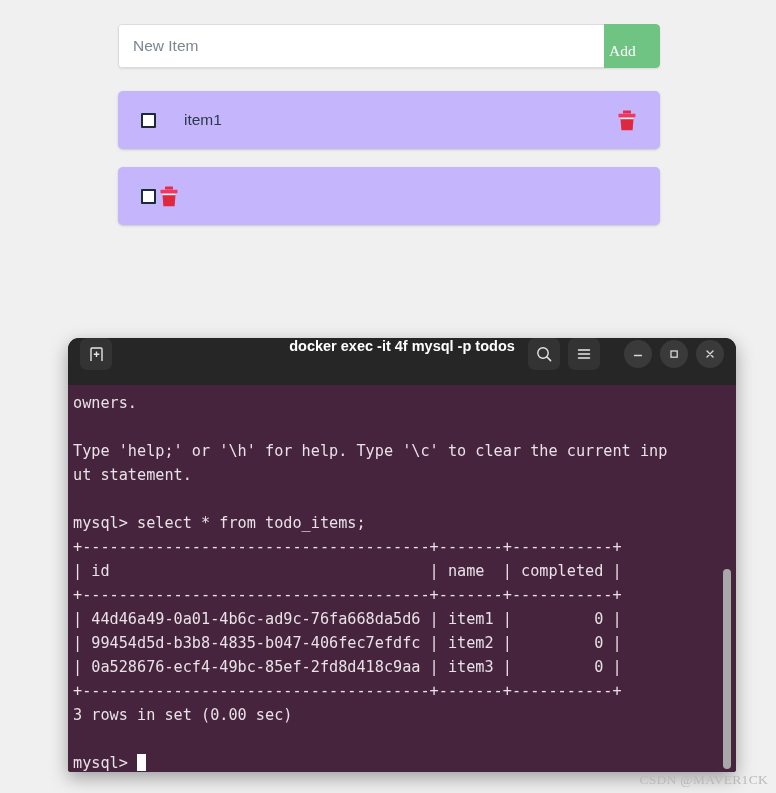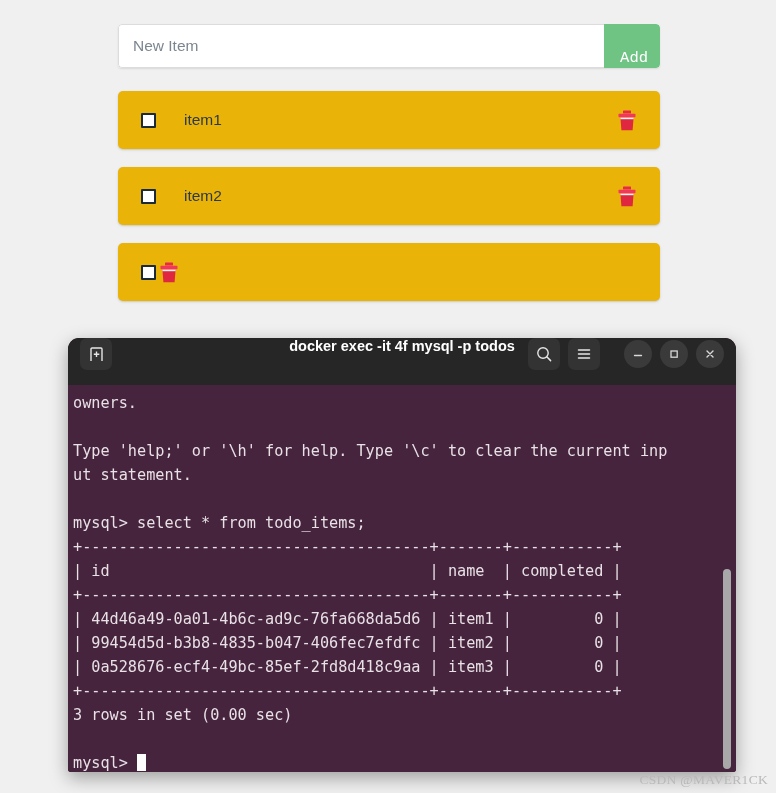--- a/index.html
+++ b/index.html
@@ -37,34 +37,34 @@
     color: #52616b;
     padding: 9px 14px;
     outline: none;
   }
   .new-item-input::placeholder { color: #7b8691; opacity: 1; }
   .add-button {
     flex: 0 0 56px;
     border: none;
     background: #6fc383;
     color: #ffffff;
-    font-family: Liberation Mono, monospace;
+    font-family: Liberation Serif, serif;
     font-size: 15.5px;
     border-radius: 0 4px 4px 0;
     cursor: pointer;
     line-height: 44px;
-    text-align: right;
-    padding: 12px;
+    text-align: left;
+    padding: 5px;
   }
 
   .todo-list { margin-top: 23px; }
   .todo-item {
     position: relative;
     height: 58px;
-    background: #eab308;
+    background: #c4b5fd;
     border-radius: 5px;
     box-shadow: 0 1px 3px rgba(0,0,0,0.13), 0 1px 1px rgba(0,0,0,0.05);
     display: flex;
     align-items: center;
     margin-bottom: 18px;
   }
   .todo-check {
     margin-left: 23px;
     width: 15px; height: 15px;
     border: 2px solid #1b2a3a;
@@ -208,32 +208,20 @@
         <button class="trash-btn">
           <svg width="20" height="21" viewBox="0 0 20 21">
             <rect x="6" y="0.5" width="8" height="3" rx="0.6" fill="#e8294a"></rect>
             <rect x="1.5" y="3.8" width="17" height="3.4" rx="0.6" fill="#f2365c"></rect>
             <path d="M3.4 7.6 H16.6 L15.6 20.2 H4.4 Z" fill="#e02740"></path>
             <rect x="3.4" y="7.6" width="13.2" height="1.6" fill="#f6f1f2"></rect>
           </svg>
         </button>
       </div>
 
-      <div class="todo-item">
-        <div class="todo-check"></div>
-        <div class="todo-label">item2</div>
-        <button class="trash-btn">
-          <svg width="20" height="21" viewBox="0 0 20 21">
-            <rect x="6" y="0.5" width="8" height="3" rx="0.6" fill="#e8294a"></rect>
-            <rect x="1.5" y="3.8" width="17" height="3.4" rx="0.6" fill="#f2365c"></rect>
-            <path d="M3.4 7.6 H16.6 L15.6 20.2 H4.4 Z" fill="#e02740"></path>
-            <rect x="3.4" y="7.6" width="13.2" height="1.6" fill="#f6f1f2"></rect>
-          </svg>
-        </button>
-      </div>
 
       <div class="todo-item">
         <div class="todo-check"></div>
         <button class="trash-btn">
           <svg width="20" height="21" viewBox="0 0 20 21">
             <rect x="6" y="0.5" width="8" height="3" rx="0.6" fill="#e8294a"></rect>
             <rect x="1.5" y="3.8" width="17" height="3.4" rx="0.6" fill="#f2365c"></rect>
             <path d="M3.4 7.6 H16.6 L15.6 20.2 H4.4 Z" fill="#e02740"></path>
             <rect x="3.4" y="7.6" width="13.2" height="1.6" fill="#f6f1f2"></rect>
           </svg>

